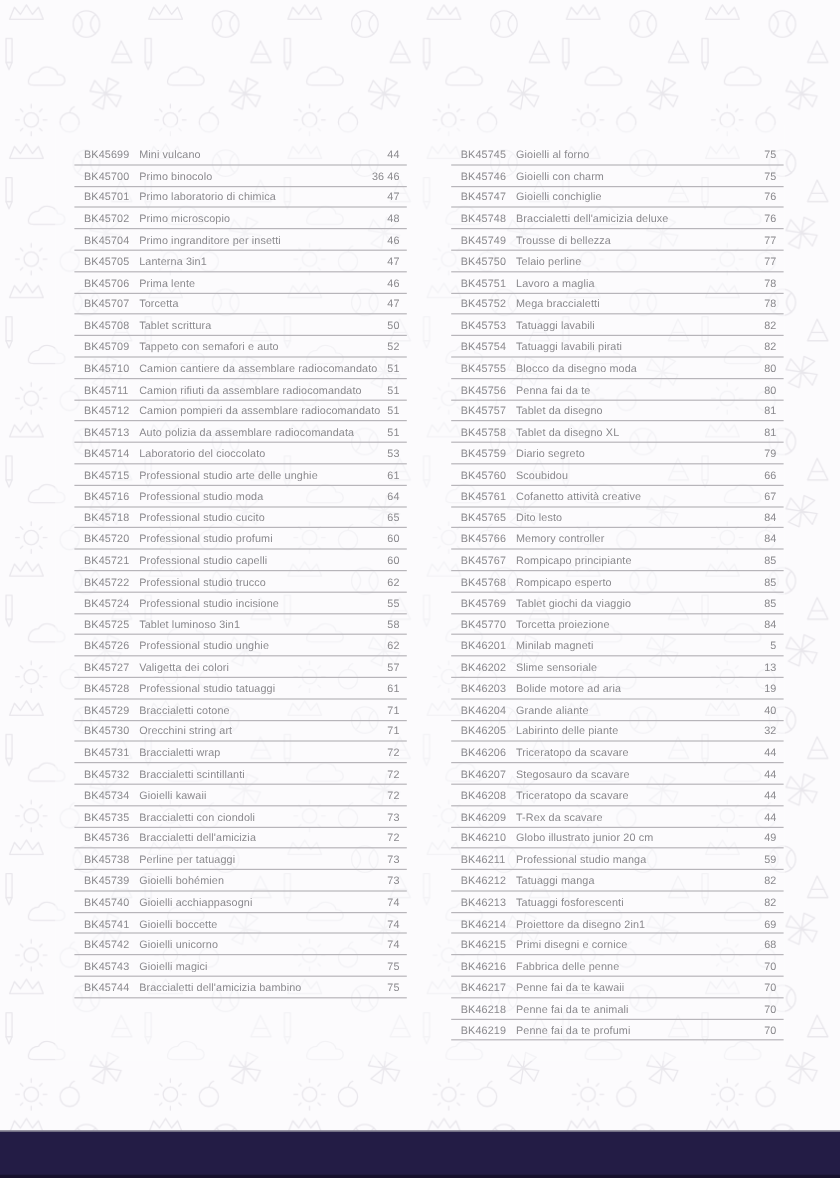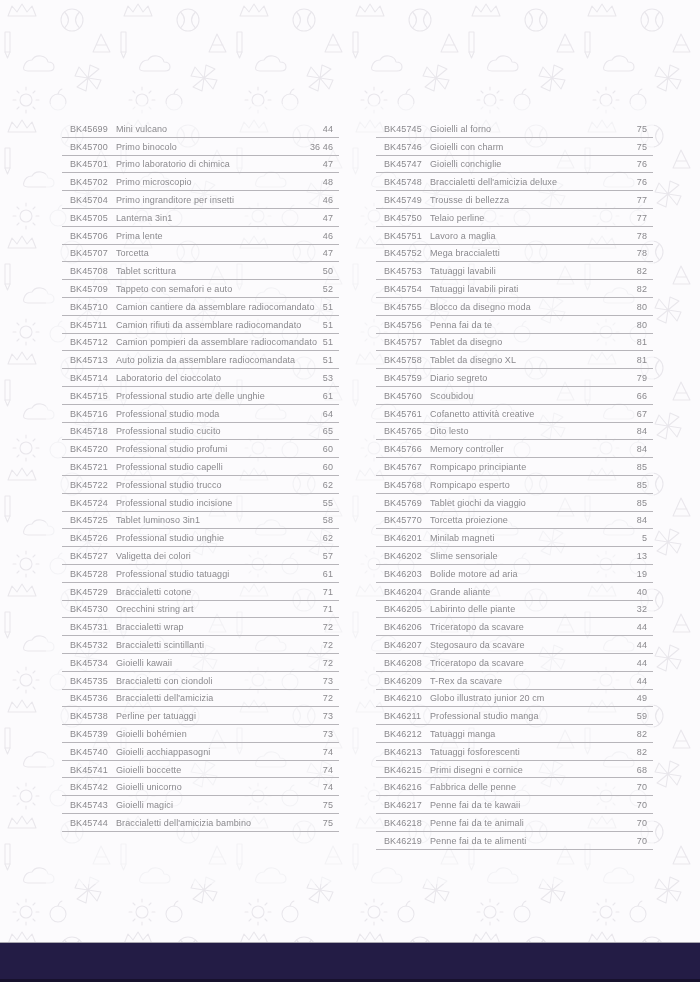--- a/index.html
+++ b/index.html
@@ -471,20 +471,25 @@
           <span class="code">BK46212</span>
           <span class="name">Tatuaggi manga</span>
           <span class="pg">82</span>
         </div>
         <div class="row">
           <span class="code">BK46213</span>
           <span class="name">Tatuaggi fosforescenti</span>
           <span class="pg">82</span>
         </div>
         <div class="row">
+          <span class="code">BK46214</span>
+          <span class="name">Proiettore da disegno 2in1</span>
+          <span class="pg">69</span>
+        </div>
+        <div class="row">
           <span class="code">BK46215</span>
           <span class="name">Primi disegni e cornice</span>
           <span class="pg">68</span>
         </div>
         <div class="row">
           <span class="code">BK46216</span>
           <span class="name">Fabbrica delle penne</span>
           <span class="pg">70</span>
         </div>
         <div class="row">
@@ -492,21 +497,21 @@
           <span class="name">Penne fai da te kawaii</span>
           <span class="pg">70</span>
         </div>
         <div class="row">
           <span class="code">BK46218</span>
           <span class="name">Penne fai da te animali</span>
           <span class="pg">70</span>
         </div>
         <div class="row">
           <span class="code">BK46219</span>
-          <span class="name">Penne fai da te alimenti</span>
+          <span class="name">Penne fai da te profumi</span>
           <span class="pg">70</span>
         </div>
       </div>
   </div>
 
   <div class="footer-band"></div>
 
 </div>
 
 </body></html>

